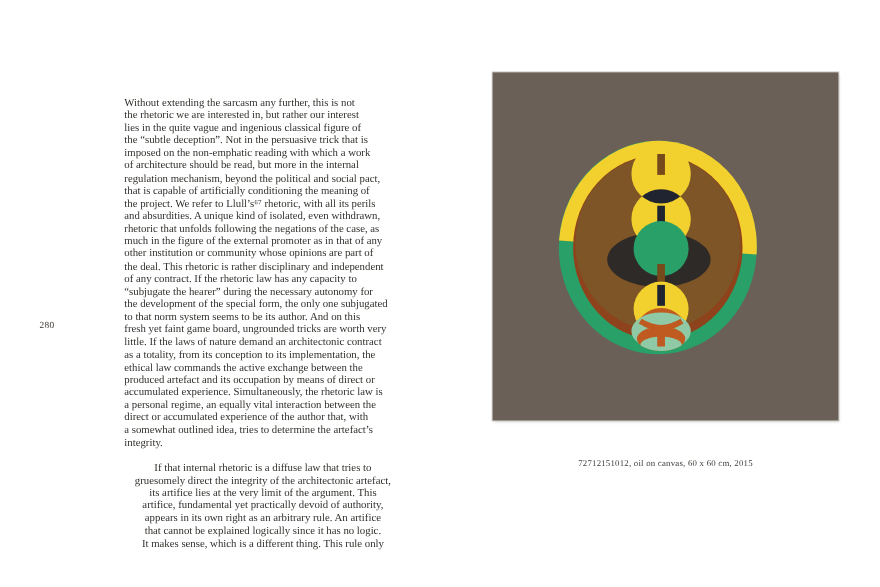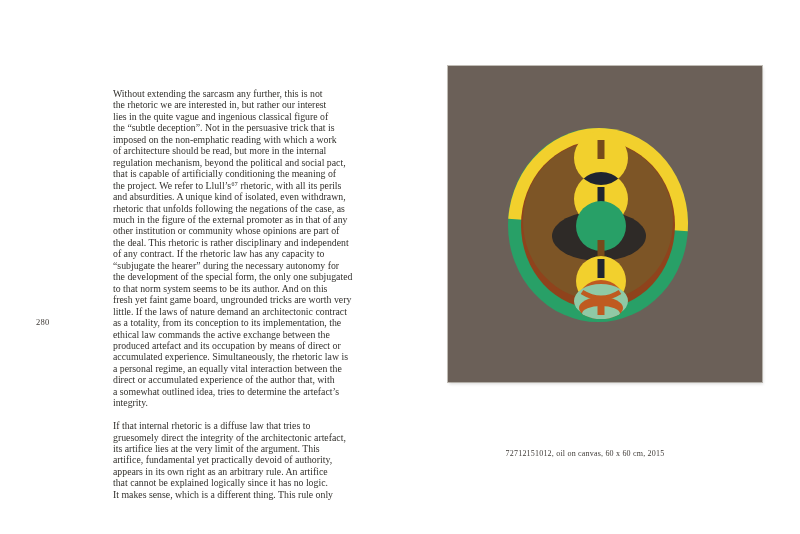--- a/index.html
+++ b/index.html
@@ -4,41 +4,41 @@
 <style>
   html,body { margin:0; padding:0; }
   body {
     width:800px; height:534px; background:#ffffff;
     font-family:"Liberation Serif","DejaVu Serif",serif;
     color:#2f2c29;
   }
   .spread { position:relative; width:800px; height:534px; background:#ffffff; overflow:hidden; }
 
   .page-number {
-    position:absolute; left:36px; top:317px;
+    position:absolute; left:36px; top:290px;
     font-size:8.5px; letter-spacing:.3px; color:#3d3935;
   }
 
   .text-block {
     position:absolute; left:113px; top:88px; width:252px;
     font-size:9.8px; line-height:11.45px; color:#32302c;
   }
   .text-block p { margin:0 0 11.45px 0; white-space:pre-line; }
-  .text-block p:last-child { margin-bottom:0; }
+  .text-block p:last-child { margin-bottom:0;text-align:center; }
 
   .artwork {
     position:absolute; left:448px; top:66px; width:314px; height:316px;
     box-shadow:0 0 0 1px rgba(120,110,95,.45), 1px 2px 3px rgba(0,0,0,.15);
     background:var(--canvas,#6b6058);
   }
   .artwork svg { display:block; width:314px; height:316px; }
 
   .caption {
-    position:absolute; left:428px; top:417px; width:314px;
-    text-align:center; font-size:8px; letter-spacing:.2px; color:#3f3b37;margin-top:32px;
+    position:absolute; left:448px; top:417px; width:314px;
+    text-align:center; font-size:8px; letter-spacing:.2px; color:#3f3b37;
   }
 </style>
 </head>
 <body>
 
 <div class="spread">
 
   <div class="page-number">280</div>
 
   <div class="text-block">

